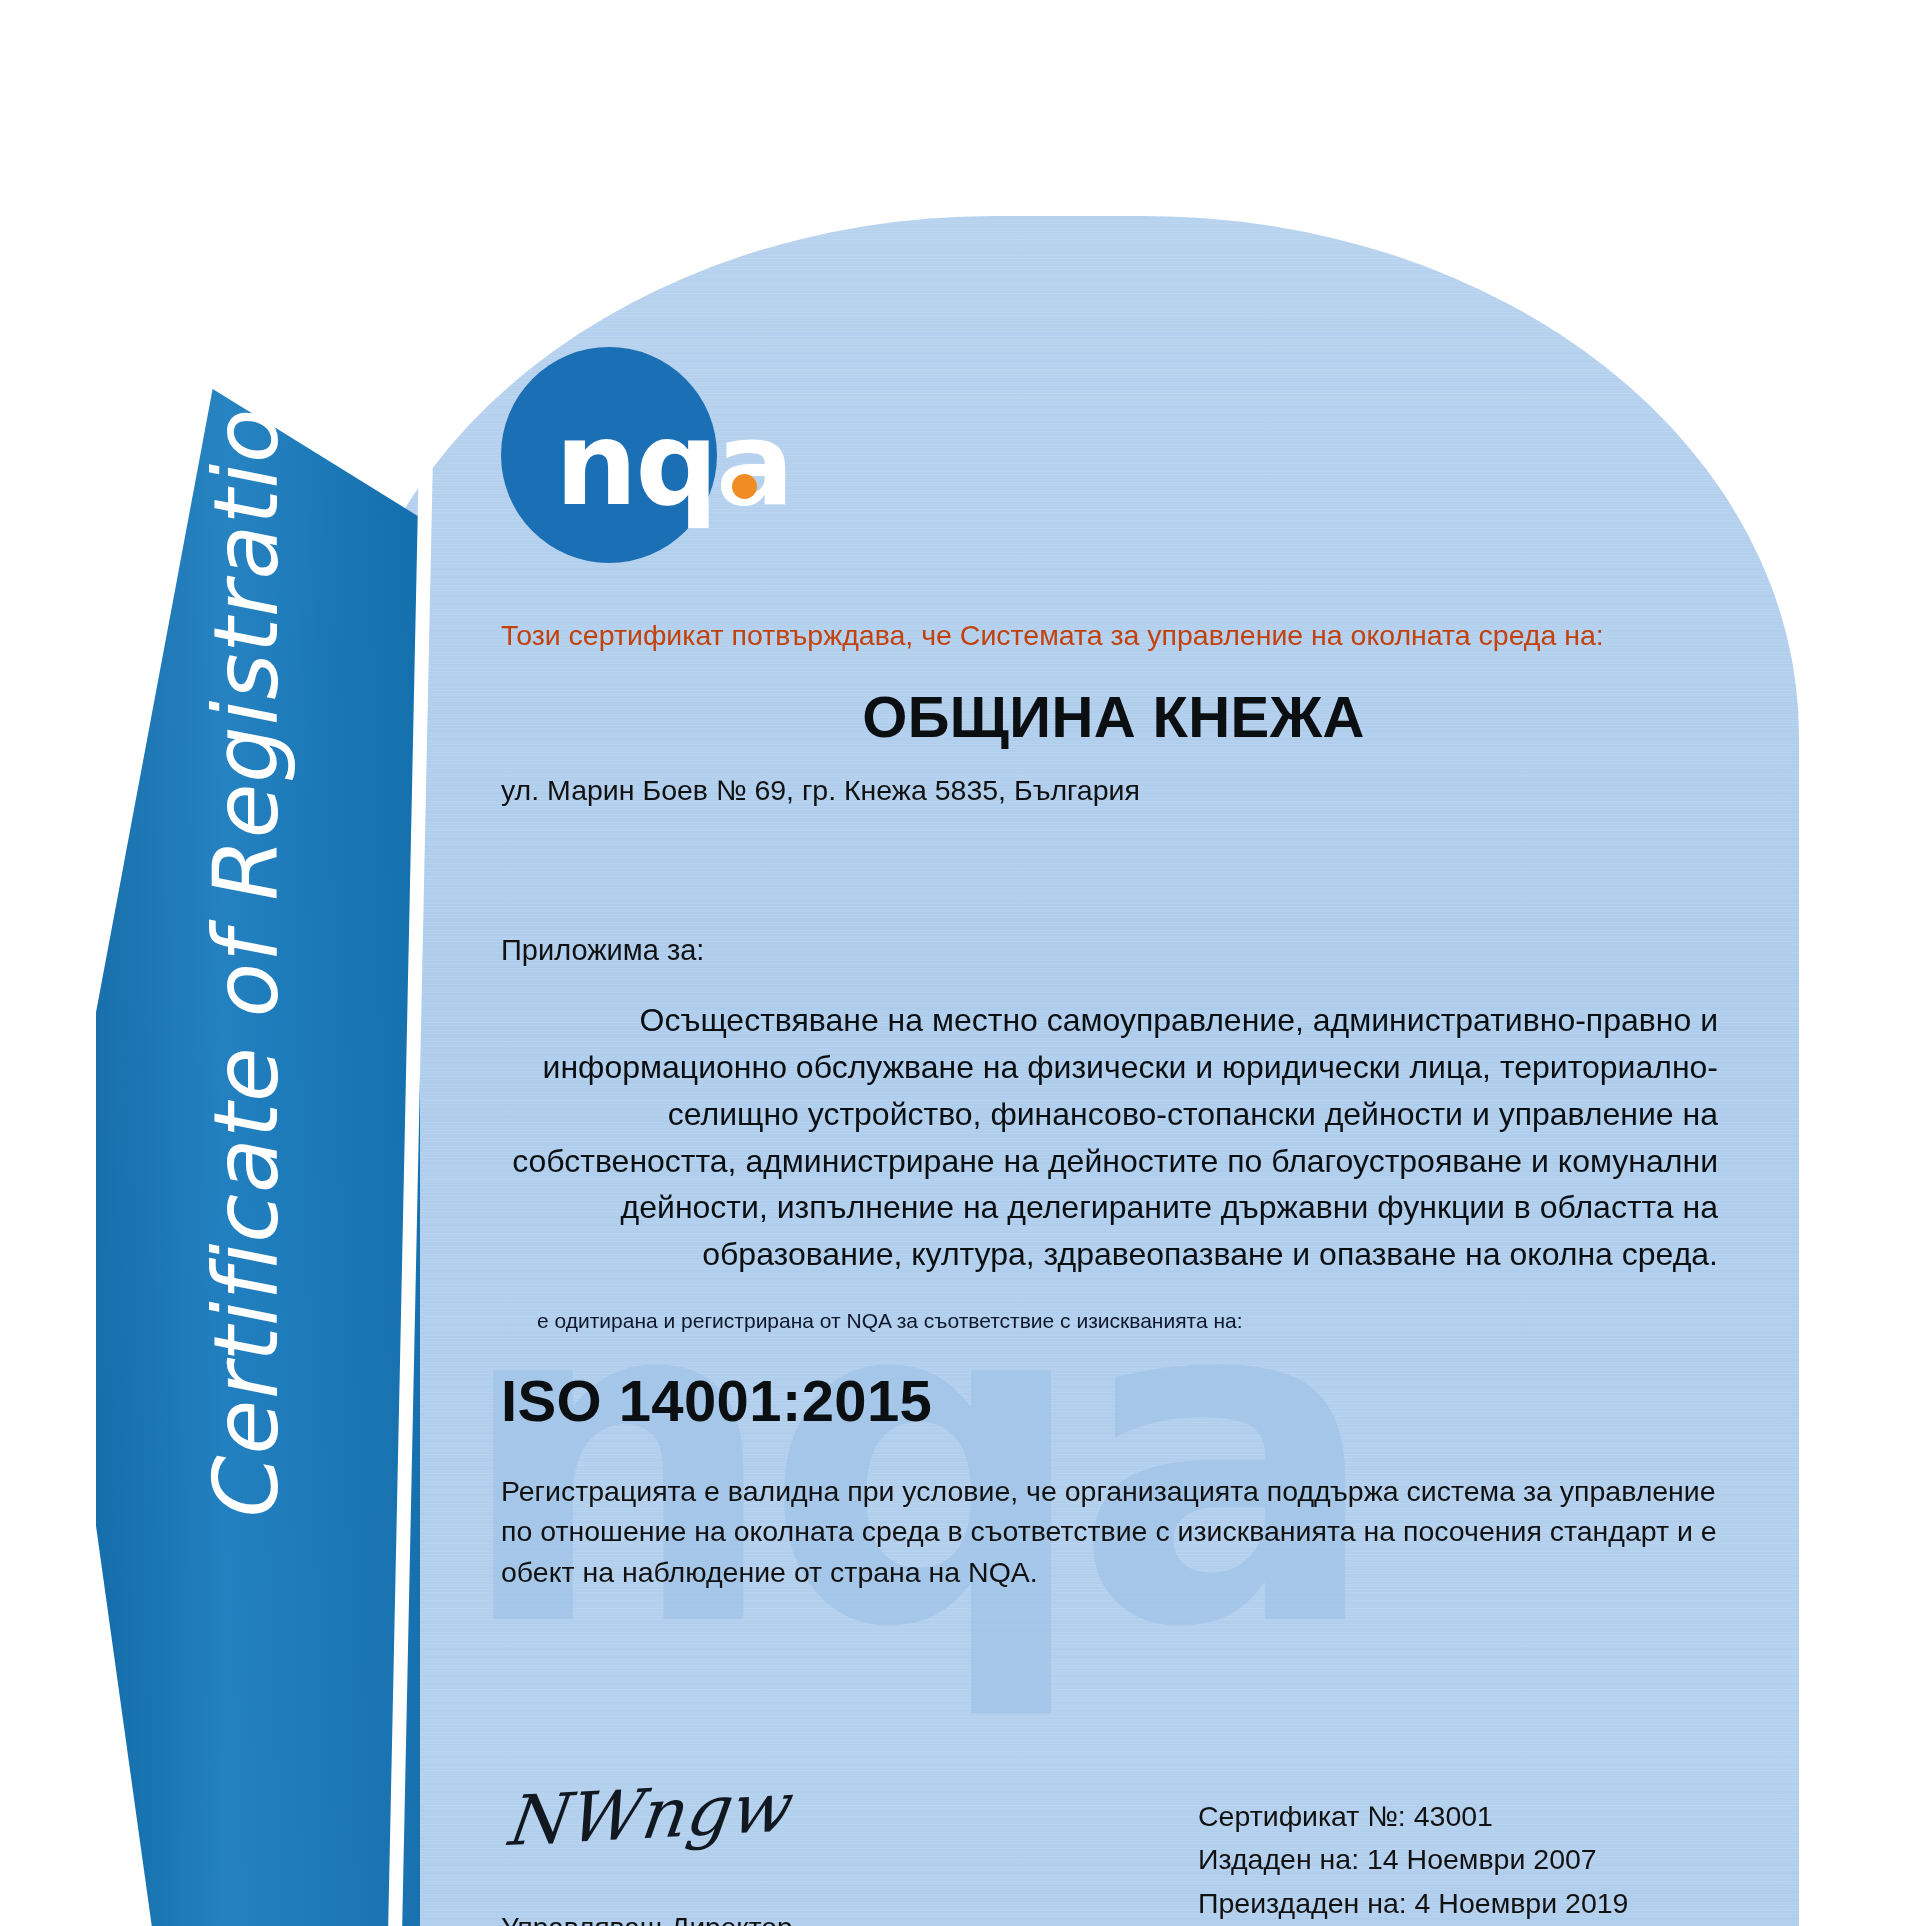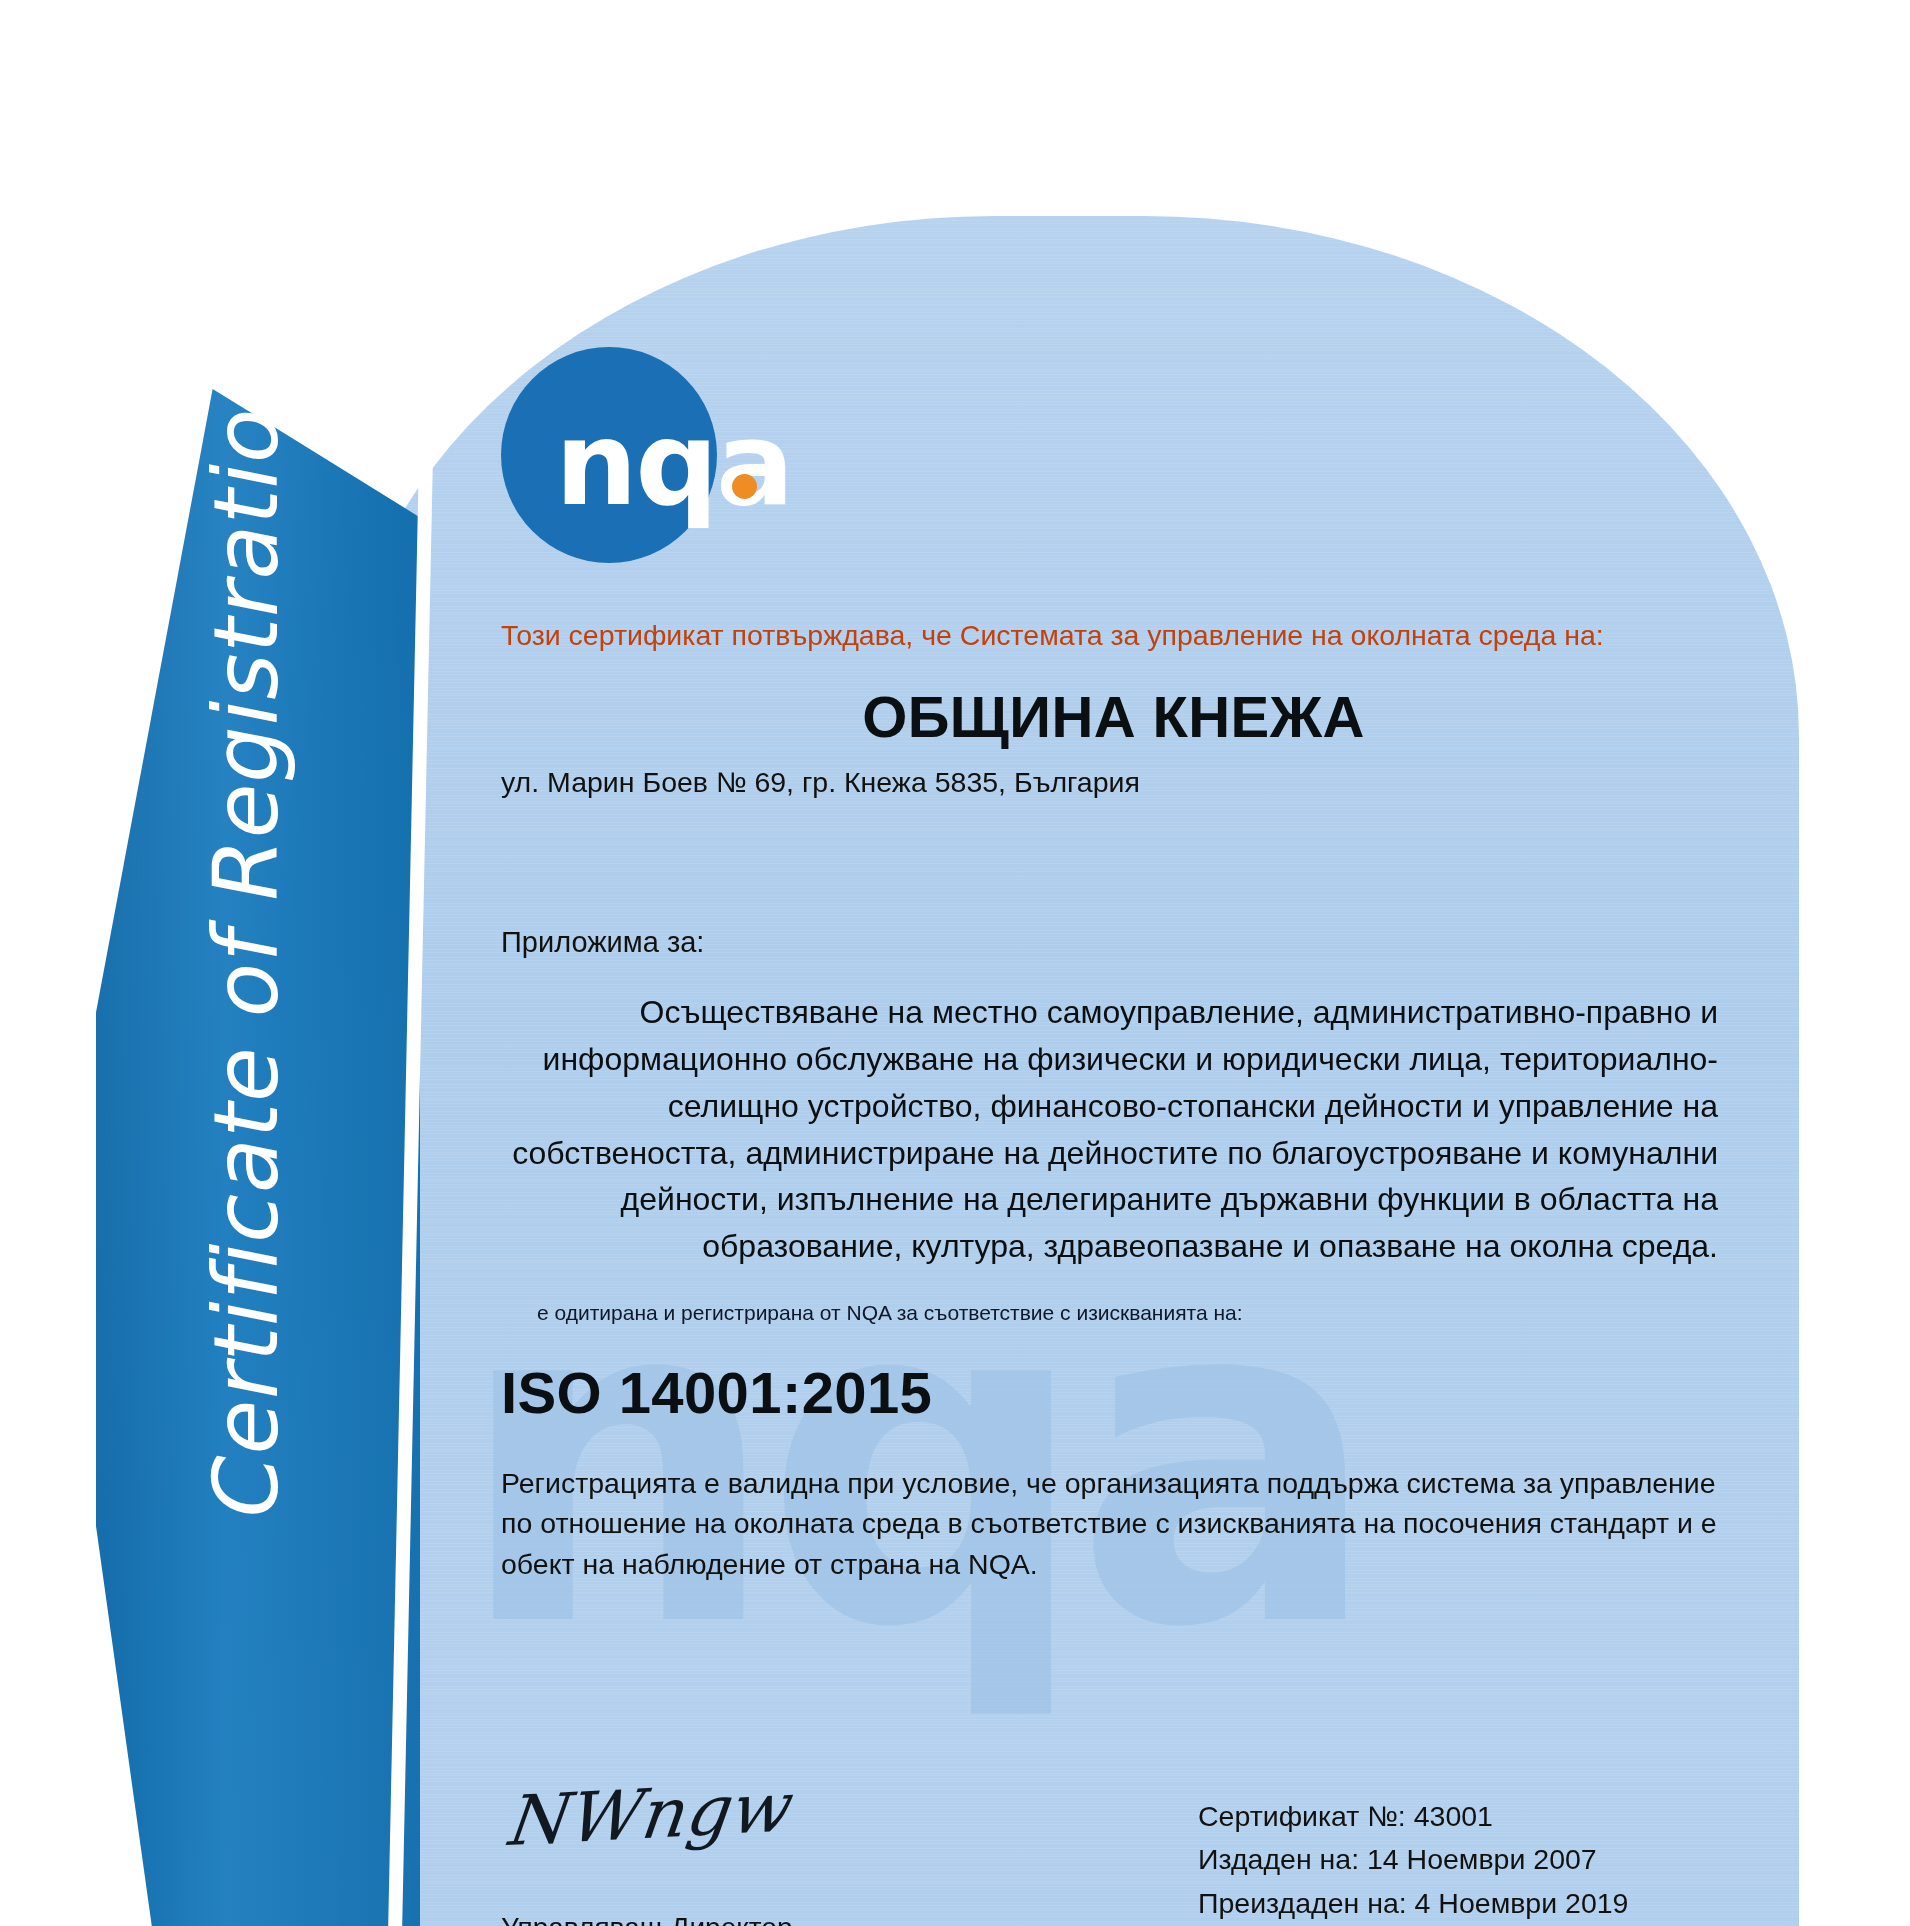--- a/index.html
+++ b/index.html
@@ -161,21 +161,21 @@
   }
   .org-name {
     margin-top: 29px;
     font-size: 58px;
     font-weight: 700;
     letter-spacing: 0.4px;
     color: #0c0f12;
     text-align: center;
   }
   .org-addr {
-    margin-top: 16px;
+    margin-top: 24px;
     font-size: 28.5px;
     color: #111;
   }
   .scope-label {
     margin-top: 127px;
     font-size: 29px;
     color: #111;
   }
   .scope-text {
     margin-top: 30px;

